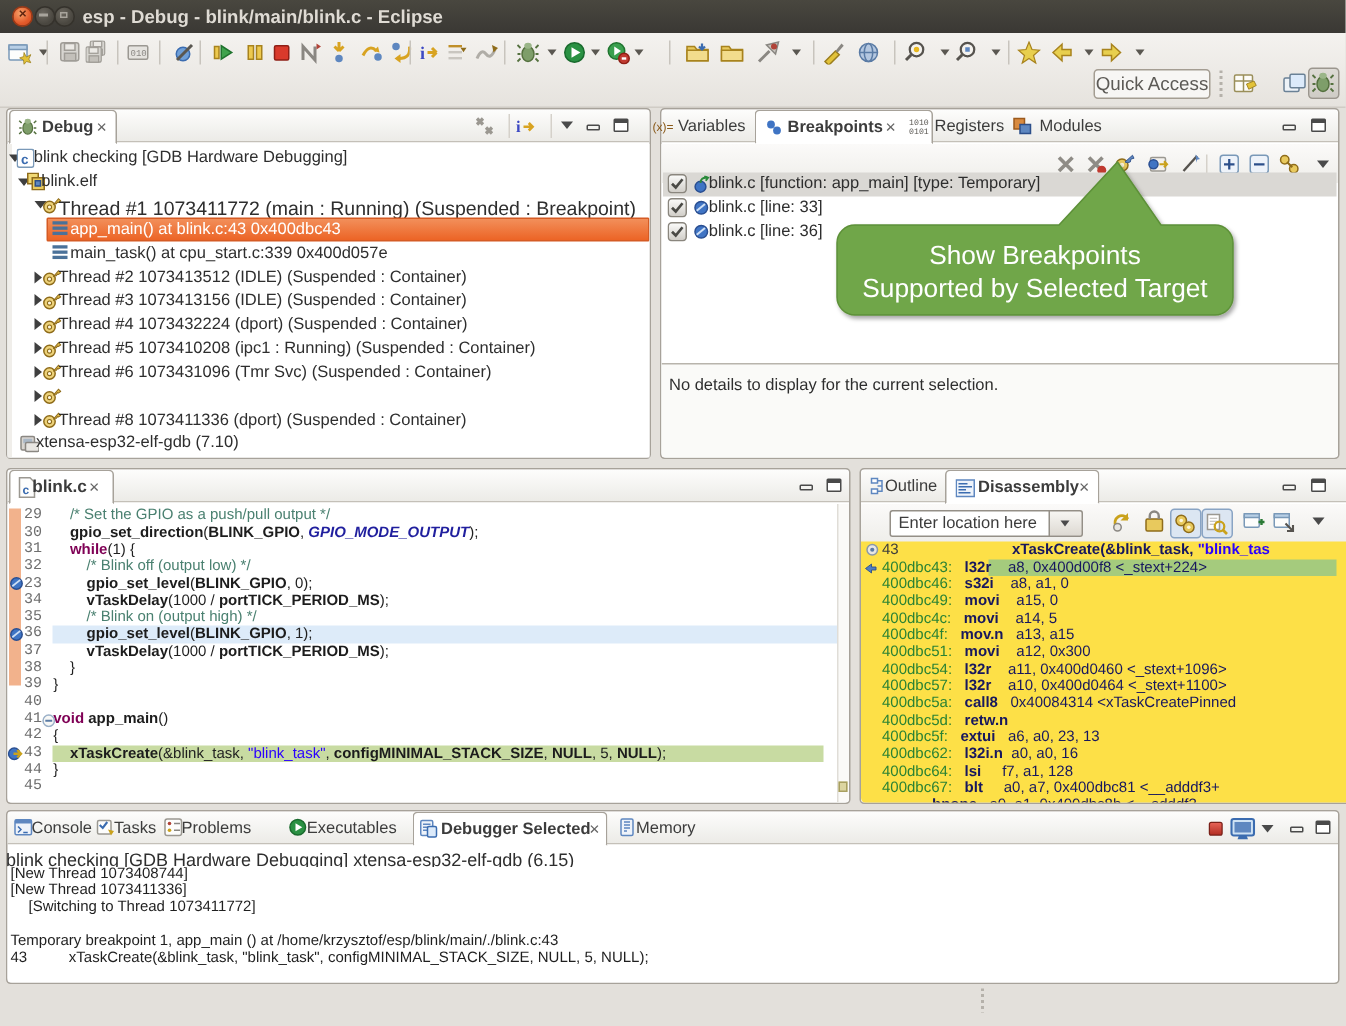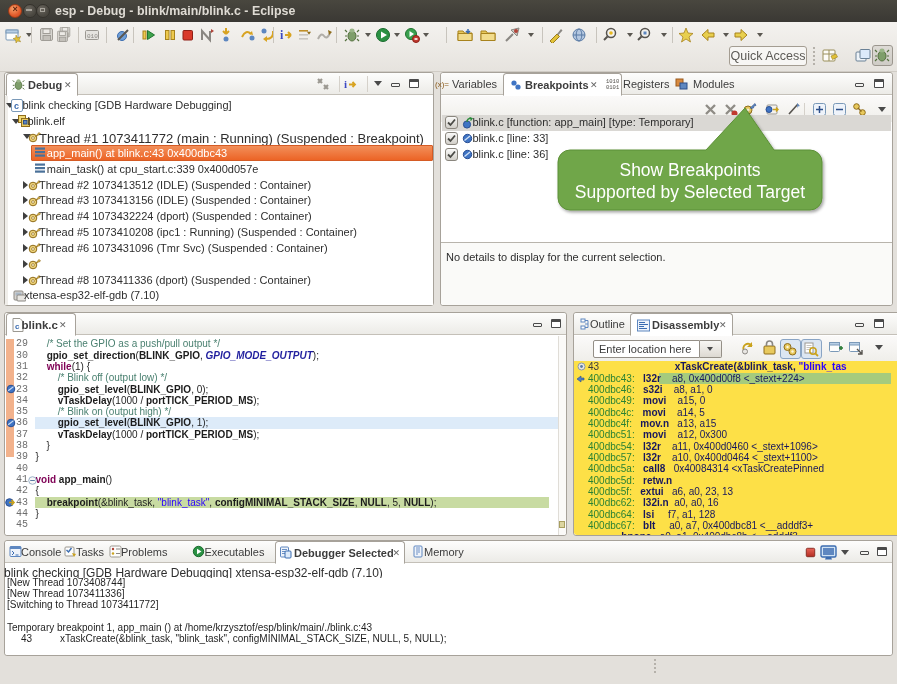--- a/index.html
+++ b/index.html
@@ -547,21 +547,21 @@
         <div class="ln" style="left:7px;top:104.0px;">38</div>
         <div class="cl" style="left:30.5px;top:104.0px;">    }</div>
         <div class="ln" style="left:7px;top:115.3px;">39</div>
         <div class="cl" style="left:30.5px;top:115.3px;">}</div>
         <div class="ln" style="left:7px;top:126.6px;">40</div>
         <div class="ln" style="left:7px;top:137.9px;">41</div>
         <div class="cl" style="left:30.5px;top:137.9px;"><span class="kw">void</span> <span class="fn">app_main</span>()</div>
         <div class="ln" style="left:7px;top:149.2px;">42</div>
         <div class="cl" style="left:30.5px;top:149.2px;">{</div>
         <div class="ln" style="left:7px;top:160.5px;">43</div>
-        <div class="cl" style="left:30.5px;top:160.5px;">    <span class="fn">breakpoint</span>(&amp;blink_task, <span class="str">"blink_task"</span>, <span class="mac">configMINIMAL_STACK_SIZE</span>, <span class="mac">NULL</span>, 5, <span class="mac">NULL</span>);</div>
+        <div class="cl" style="left:30.5px;top:160.5px;">    <span class="fn">xTaskCreate</span>(&amp;blink_task, <span class="str">"blink_task"</span>, <span class="mac">configMINIMAL_STACK_SIZE</span>, <span class="mac">NULL</span>, 5, <span class="mac">NULL</span>);</div>
         <div class="ln" style="left:7px;top:171.8px;">44</div>
         <div class="cl" style="left:30.5px;top:171.8px;">}</div>
         <div class="ln" style="left:7px;top:183.1px;">45</div>
         <div class="abs" style="left:0.5px;top:48.3px">
           <svg width="10" height="10" viewBox="0 0 10 10">
             <circle cx="5" cy="5" r="3.8" fill="#3f74c4" stroke="#2a4f92"></circle>
             <path d="M2.2 6.8 L7.5 2.6" stroke="#cfe0f5" stroke-width="1.2"></path>
           </svg>
         </div>
         <div class="abs" style="left:0.5px;top:82.2px">
@@ -750,24 +750,24 @@
         </defs>
       </svg>
  <svg class="abs" style="left:815px;top:3px" width="17" height="17" viewBox="0 0 17 17">
         <rect x="1" y="2" width="15" height="11" rx="1.5" fill="#cfe2f4" stroke="#3b6cb0" stroke-width="1.4"></rect>
         <rect x="3" y="4" width="11" height="7" fill="#5e87c0"></rect>
         <path d="M6 13 h5 l1 2.5 h-7z" fill="#3b6cb0"></path>
       </svg>
  <div class="drop2" style="left:836px;top:9px"></div>
  <div class="mini" style="left:855px;top:10px"></div>
  <div class="maxi" style="left:872px;top:6px"></div>
- <div class="abs" style="left:-1px;top:24.5px;font-size:12px;color:#2e2e2e;white-space:nowrap;">blink checking [GDB Hardware Debugging] xtensa-esp32-elf-gdb (7.10)</div>
+ <div class="abs" style="left:-1px;top:24.5px;font-size:12px;color:#2e2e2e;white-space:nowrap;">blink checking [GDB Hardware Debugging] xtensa-esp32-elf-gdb (6.15)</div>
  <div class="abs" style="left:0;top:37px;right:0;bottom:0;overflow:hidden;background:#fff;border-radius:0 0 3px 3px;">
   <div class="cl" style="left:2px;top:-1.5px;color:#1f1f1f;">[New Thread 1073408744]</div>
         <div class="cl" style="left:2px;top:9.8px;color:#1f1f1f;">[New Thread 1073411336]</div>
-        <div class="cl" style="left:2px;top:21.2px;color:#1f1f1f;text-align:right;">[Switching to Thread 1073411772]</div>
+        <div class="cl" style="left:14px;top:21.2px;color:#1f1f1f;text-align:right;">[Switching to Thread 1073411772]</div>
         <div class="cl" style="left:2px;top:43.9px;color:#1f1f1f;">Temporary breakpoint 1, app_main () at /home/krzysztof/esp/blink/main/./blink.c:43</div>
-        <div class="cl" style="left:16px;top:55.2px;color:#1f1f1f;text-align:right;">43&nbsp;&nbsp;&nbsp;&nbsp;&nbsp;&nbsp;&nbsp;&nbsp;&nbsp;&nbsp;xTaskCreate(&amp;blink_task, "blink_task", configMINIMAL_STACK_SIZE, NULL, 5, NULL);</div>
+        <div class="cl" style="left:2px;top:55.2px;color:#1f1f1f;text-align:right;">43&nbsp;&nbsp;&nbsp;&nbsp;&nbsp;&nbsp;&nbsp;&nbsp;&nbsp;&nbsp;xTaskCreate(&amp;blink_task, "blink_task", configMINIMAL_STACK_SIZE, NULL, 5, NULL);</div>
  </div>
 </div>
 <div class="abs" style="left:654px;top:659px;width:2px;height:16px;background-image:repeating-linear-gradient(#b5b1aa 0 2px,transparent 2px 4px);"></div>
 
 </div>
 
 </body></html>

